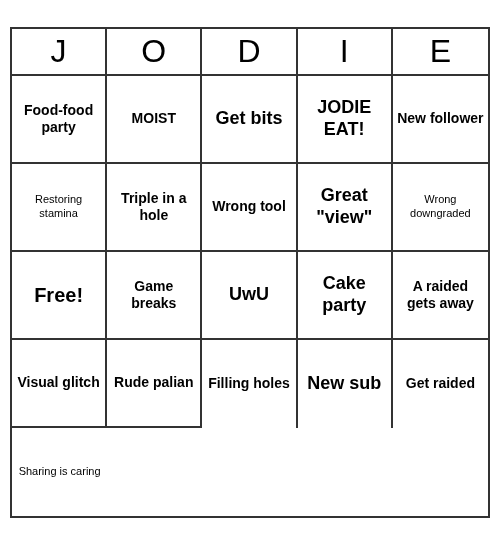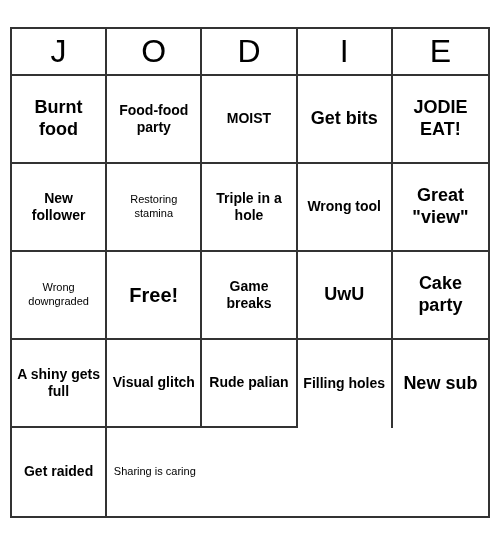--- a/index.html
+++ b/index.html
@@ -93,36 +93,35 @@
 
 <div class="bingo-card">
   <div class="header-row">
   <div class="header-cell">J</div>
       <div class="header-cell">O</div>
       <div class="header-cell">D</div>
       <div class="header-cell">I</div>
       <div class="header-cell">E</div>
     </div>
   <div class="grid">
-  <div class="cell large-text">Burnt food</div>
       <div class="cell">Food-food party</div>
       <div class="cell">MOIST</div>
       <div class="cell large-text">Get bits</div>
       <div class="cell large-text">JODIE EAT!</div>
       <div class="cell">New follower</div>
       <div class="cell small-text">Restoring stamina</div>
       <div class="cell">Triple in a hole</div>
       <div class="cell">Wrong tool</div>
       <div class="cell large-text">Great "view"</div>
       <div class="cell small-text">Wrong downgraded</div>
       <div class="cell free">Free!</div>
       <div class="cell">Game breaks</div>
       <div class="cell large-text">UwU</div>
       <div class="cell large-text">Cake party</div>
-      <div class="cell">A shiny gets full</div>
+      <div class="cell">A raided gets away</div>
       <div class="cell">Visual glitch</div>
       <div class="cell">Rude palian</div>
       <div class="cell no-bottom">Filling holes</div>
       <div class="cell large-text no-bottom">New sub</div>
       <div class="cell no-bottom">Get raided</div>
       <div class="cell small-text no-bottom">Sharing is caring</div>
     </div>
 </div>
 
 </body></html>

